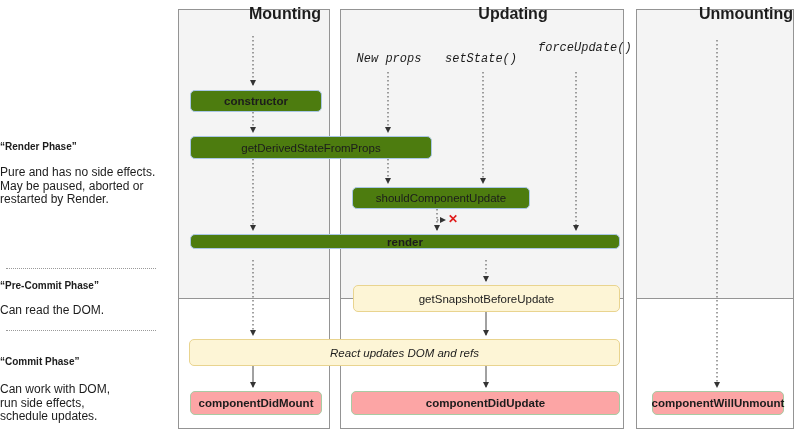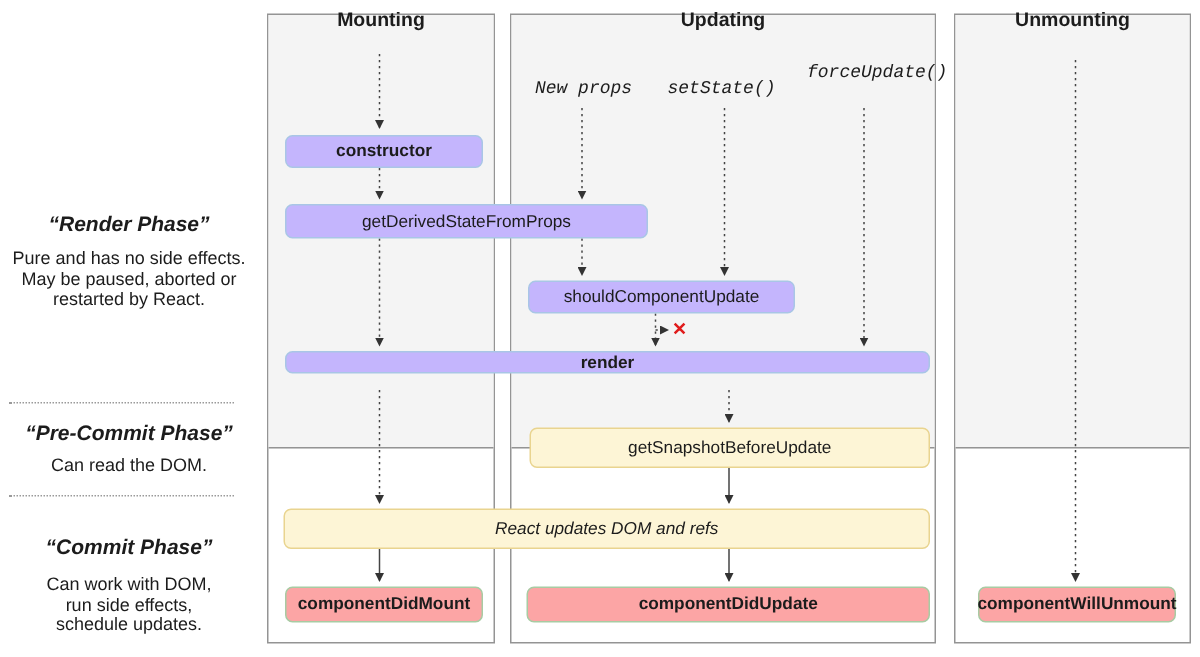--- a/index.html
+++ b/index.html
@@ -3,51 +3,51 @@
 <meta charset="utf-8">
 <style>
   html,body{margin:0;padding:0;background:#fff;}
   .stage{
     position:relative;width:800px;height:438px;background:#fff;overflow:hidden;
     font-family:"Liberation Sans",sans-serif;color:#1c1c1c;
   }
   
   .col{position:absolute;top:9px;height:420px;border:1px solid #949494;background:#fff;box-sizing:border-box;z-index:1;}
   .col-gray{position:absolute;left:0;top:0;width:100%;height:289px;background:#f4f4f4;border-bottom:1px solid #949494;box-sizing:border-box;}
-  .col-title{position:absolute;top:5px;left:0;width:100%;text-align:center;font-weight:bold;font-size:13px;z-index:3;}
+  .col-title{position:absolute;top:5px;left:0;width:100%;text-align:center;font-weight:bold;font-size:16px;z-index:3;padding-left:31px;}
   .trigger{position:absolute;font-style:italic;font-size:12px;z-index:3;text-align:center;white-space:nowrap;font-family:Liberation Mono, monospace;}
   
   .node{position:absolute;box-sizing:border-box;border:1px solid;border-radius:5px;
         display:flex;align-items:center;justify-content:center;
         font-size:11.5px;z-index:3;white-space:nowrap;}
-  .node.blue{background:#c4b5fd;border-color:#a9c6e6;}
+  .node.blue{background:#4d7c0f;border-color:#a9c6e6;}
   .node.yellow{background:#fdf5d6;border-color:#e9d48f;}
   .node.green{background:#fca5a5;border-color:#a8cba3;}
   .node.bold{font-weight:bold;}
   .node.italic{font-style:italic;text-align:right;}
   
-  .phase-title{position:absolute;left:0;width:172px;text-align:center;font-weight:bold;font-size:14px;z-index:3;font-style:italic;}
-  .phase-desc{position:absolute;left:0;width:172px;text-align:center;font-size:12px;line-height:13.5px;z-index:3;}
+  .phase-title{position:absolute;left:0;width:172px;font-weight:bold;font-size:10px;z-index:3;}
+  .phase-desc{position:absolute;left:0;width:172px;text-align:left;font-size:12px;line-height:13.5px;z-index:3;}
   .sep{position:absolute;left:6px;width:150px;border-top:1px dotted #9a9a9a;z-index:2;}
   
   svg.arrows{position:absolute;left:0;top:0;z-index:2;pointer-events:none;}
   .dash{stroke:#444;stroke-width:1;fill:none;stroke-dasharray:1.5,2.5;}
   .solid{stroke:#444;stroke-width:1;fill:none;}
   .stopx{position:absolute;left:448px;top:213px;color:#e01b1b;font-weight:bold;font-size:12px;z-index:4;line-height:12px;}
 </style>
 </head>
 <body>
 
 <div class="stage">
 
   <div class="phase-title" style="top:141px">“Render Phase”</div>
   <div class="phase-desc" style="top:166px">
     <div>Pure and has no side effects.</div>
     <div>May be paused, aborted or</div>
-    <div>restarted by React.</div>
+    <div>restarted by Render.</div>
   </div>
 
   <div class="sep" style="top:268px"></div>
 
   <div class="phase-title" style="top:280px">“Pre-Commit Phase”</div>
   <div class="phase-desc" style="top:304px">
     <div>Can read the DOM.</div>
   </div>
 
   <div class="sep" style="top:330px"></div>

